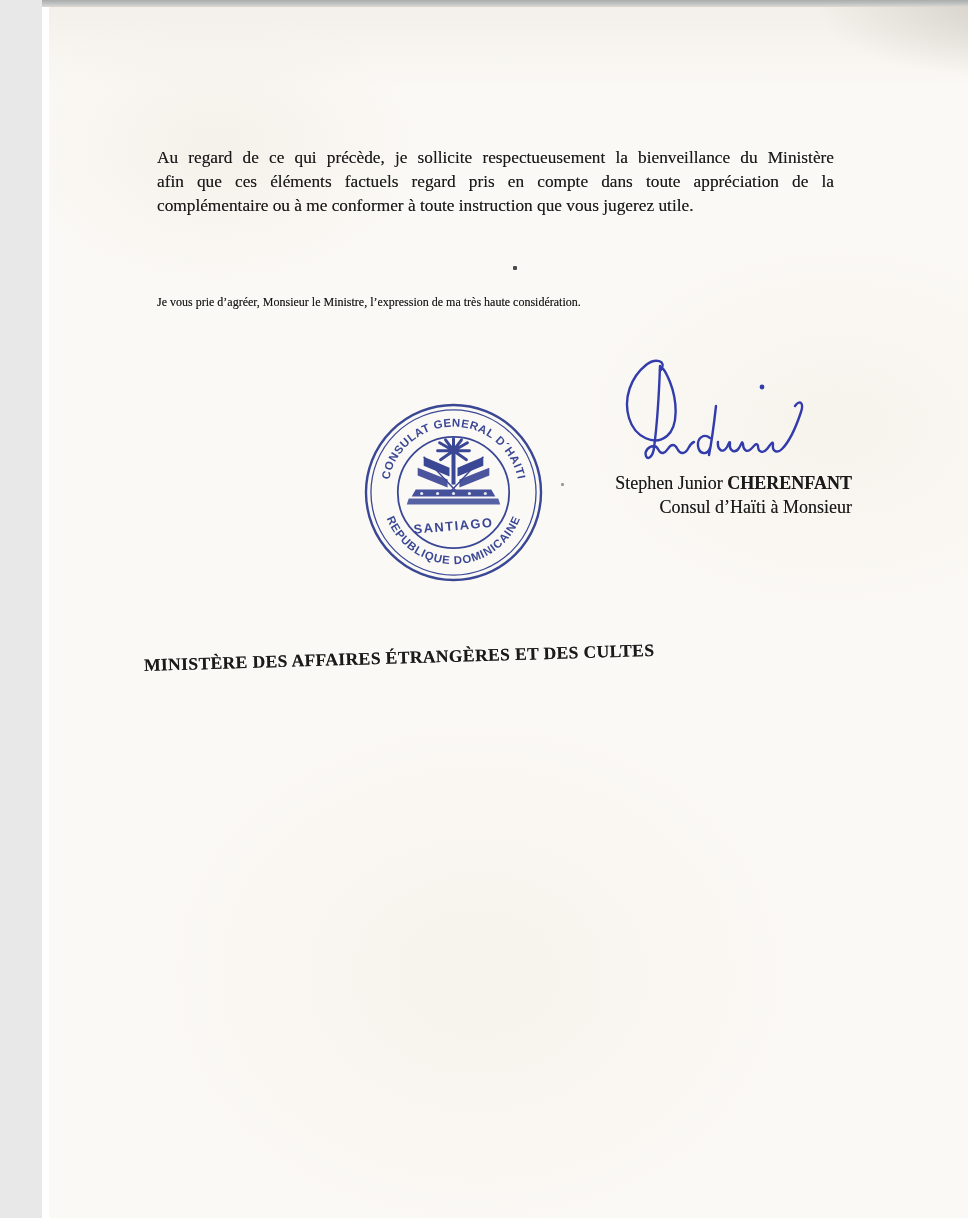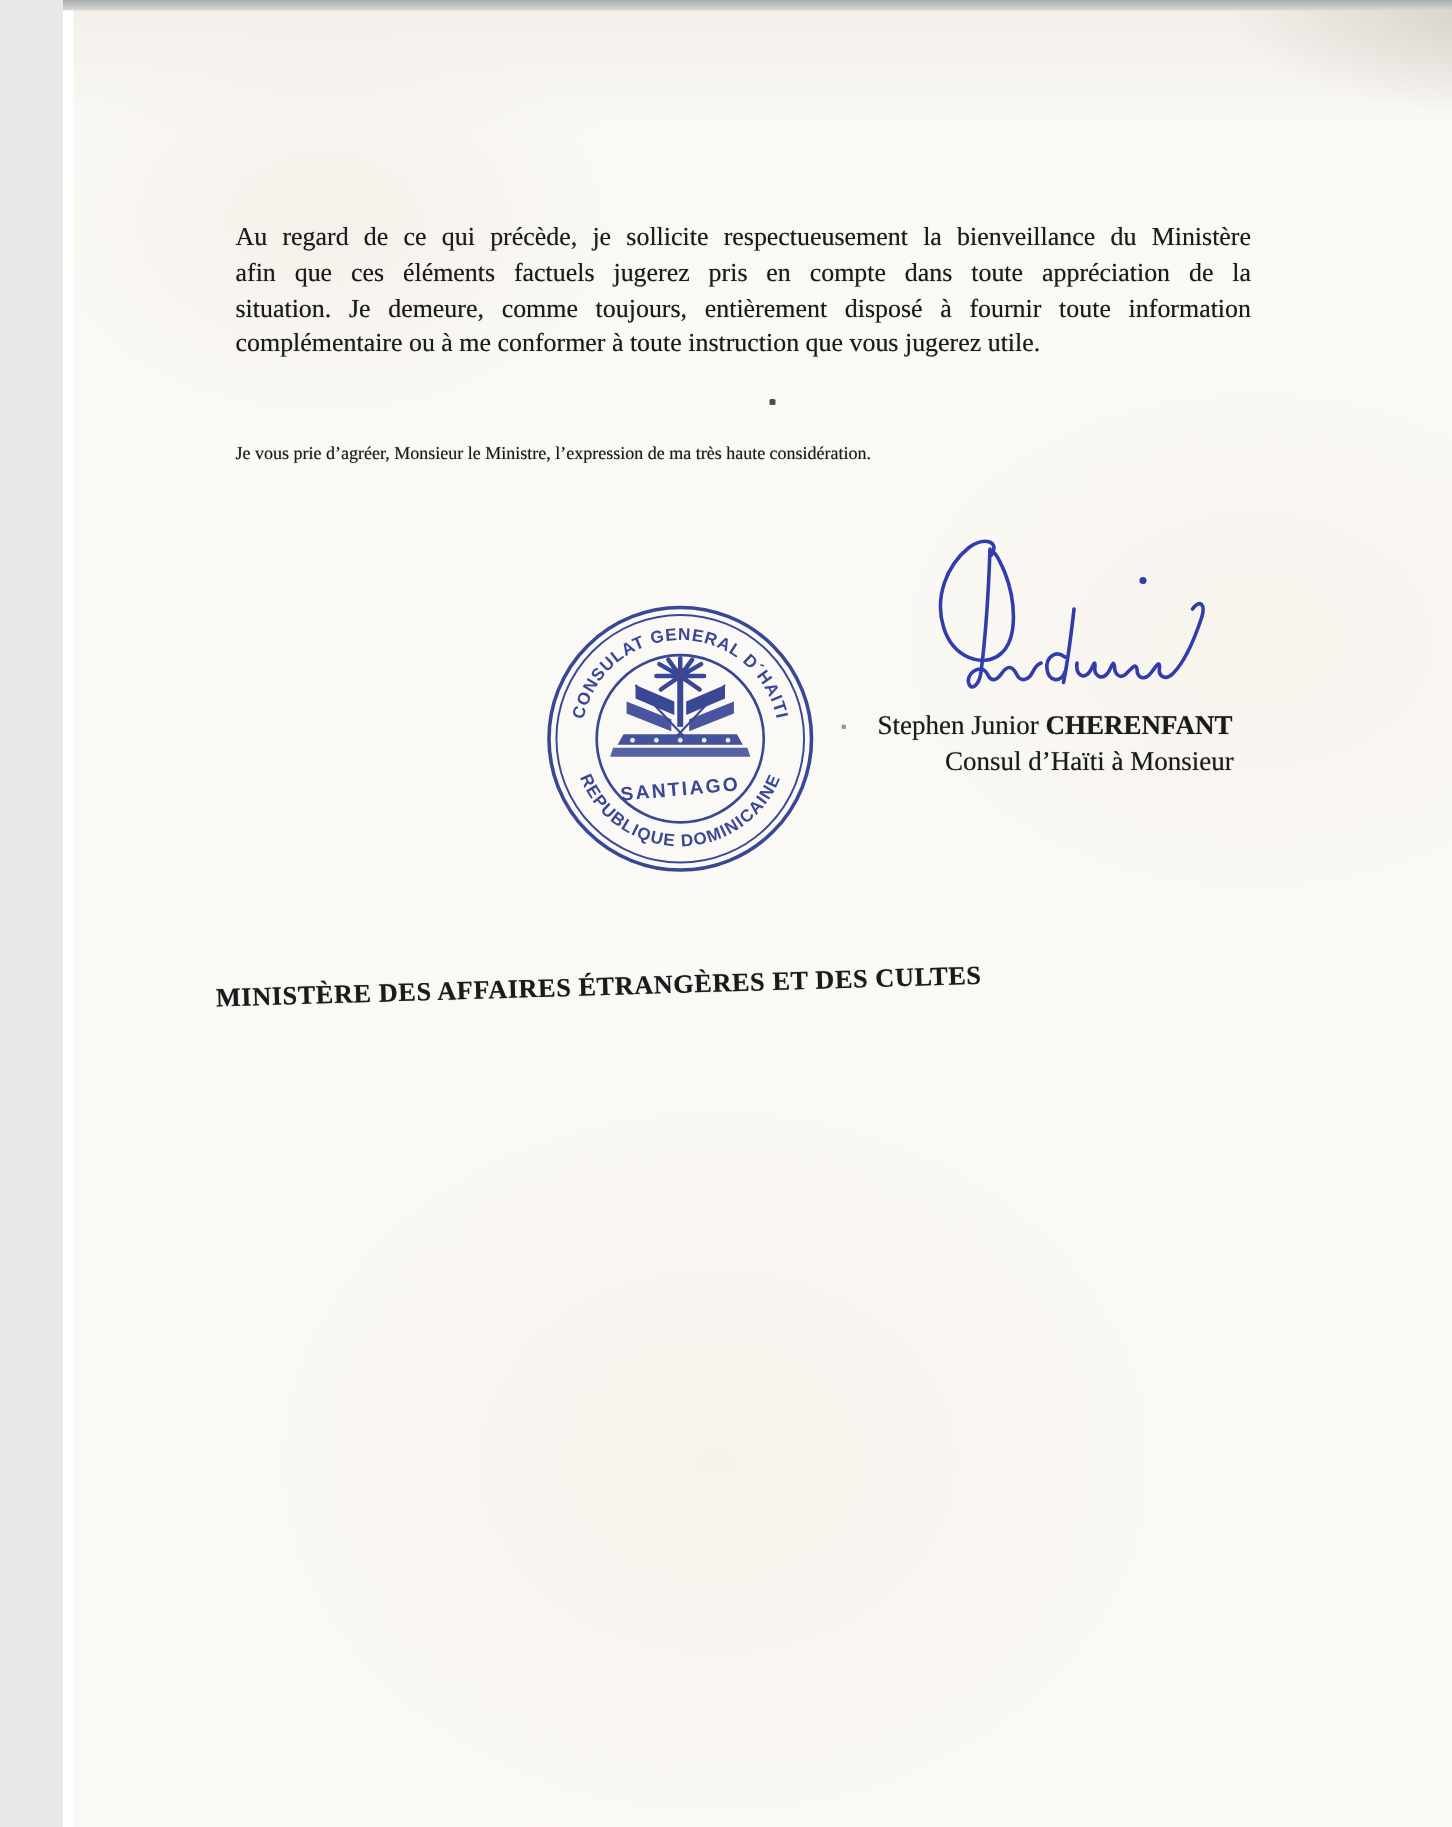--- a/index.html
+++ b/index.html
@@ -37,22 +37,22 @@
     position:absolute;left:115px;top:295px;width:700px;
     font-size:12px;text-shadow:0 0 .6px rgba(25,25,25,.55);white-space:nowrap;
   }
   .artifact-dot{position:absolute;border-radius:1px;}
   .dot1{left:471px;top:266px;width:4px;height:4px;background:#4c4c4c;}
   .dot2{left:519px;top:483px;width:3px;height:3px;background:#9a9a98;}
   .seal{position:absolute;left:320px;top:401px;width:183px;height:183px;opacity:.93;}
   .seal text{font-family:"Liberation Sans","DejaVu Sans",sans-serif;}
   .signature{position:absolute;left:573px;top:350px;width:215px;height:122px;}
   .sig-block{
-    position:absolute;left:543px;top:472px;width:280px;
-    font-size:18px;line-height:23.6px;text-align:left;
+    position:absolute;left:530px;top:472px;width:280px;
+    font-size:18px;line-height:23.6px;text-align:right;
     text-shadow:0 0 .6px rgba(25,25,25,.55);
   }
   .sig-name .surname{font-weight:bold;}
   .sig-title{padding-left:45px;}
   .footer-ministry{
     position:absolute;left:102px;top:655px;white-space:nowrap;
     font-size:17.5px;font-weight:bold;letter-spacing:.4px;
     transform:rotate(-1.7deg);transform-origin:left center;
     text-shadow:0 0 .6px rgba(25,25,25,.6);
   }
@@ -61,22 +61,21 @@
 <body>
 
 <div class="page">
 
   <div class="scan-top-edge"></div>
   <div class="scan-left-edge"></div>
   <div class="corner-shade"></div>
 
   <div class="body-par">
     <div class="jline">Au regard de ce qui précède, je sollicite respectueusement la bienveillance du Ministère</div>
-    <div class="jline">afin que ces éléments factuels jugerez pris en compte dans toute appréciation de la</div>
-    <div class="jline">situation. Je demeure, comme toujours, entièrement disposé à fournir toute information</div>
+    <div class="jline">afin que ces éléments factuels regard pris en compte dans toute appréciation de la</div>
     <div class="jline last">complémentaire ou à me conformer à toute instruction que vous jugerez utile.</div>
   </div>
 
   <div class="artifact-dot dot1"></div>
 
   <div class="closing-line">Je vous prie d’agréer, Monsieur le Ministre, l’expression de ma très haute considération.</div>
 
   <svg class="seal" viewBox="0 0 184 184" aria-hidden="true">
     <defs>
       <path id="sealTopArc" d="M 27.4 78.3 A 66 66 0 0 1 156.6 78.3"></path>

